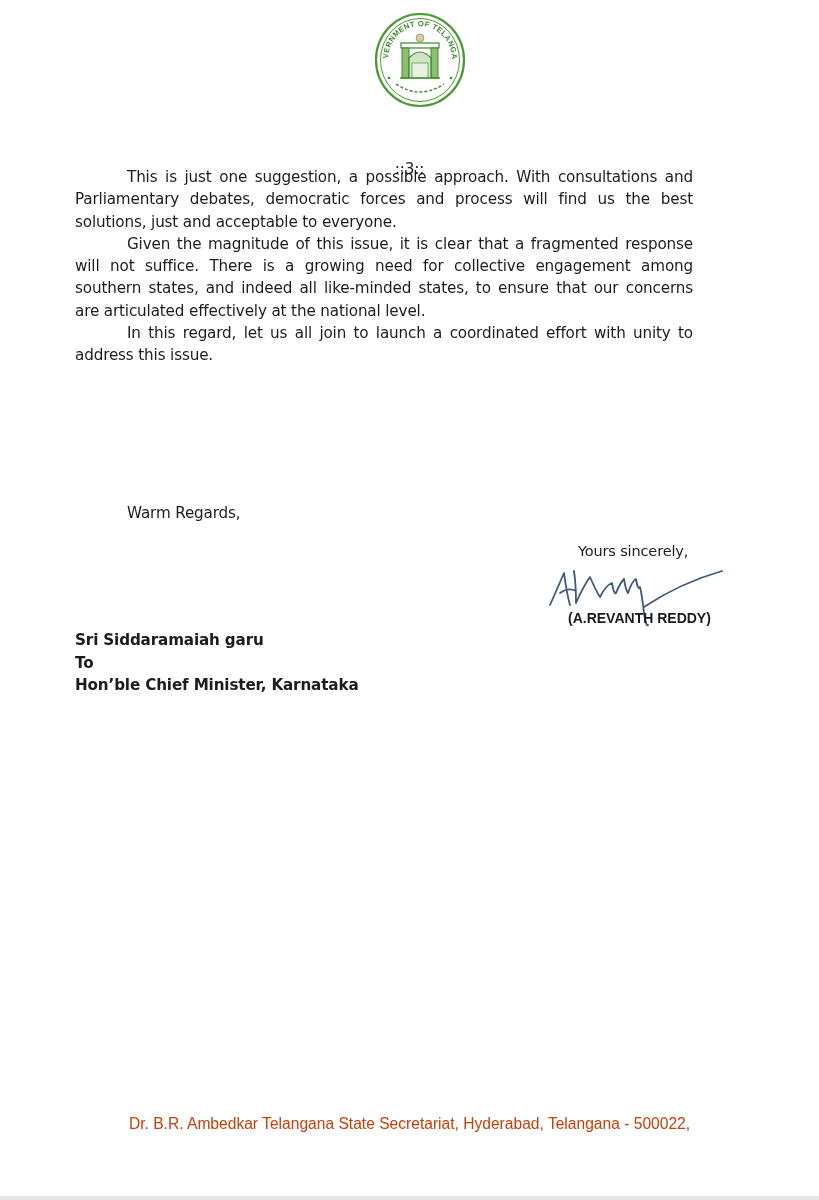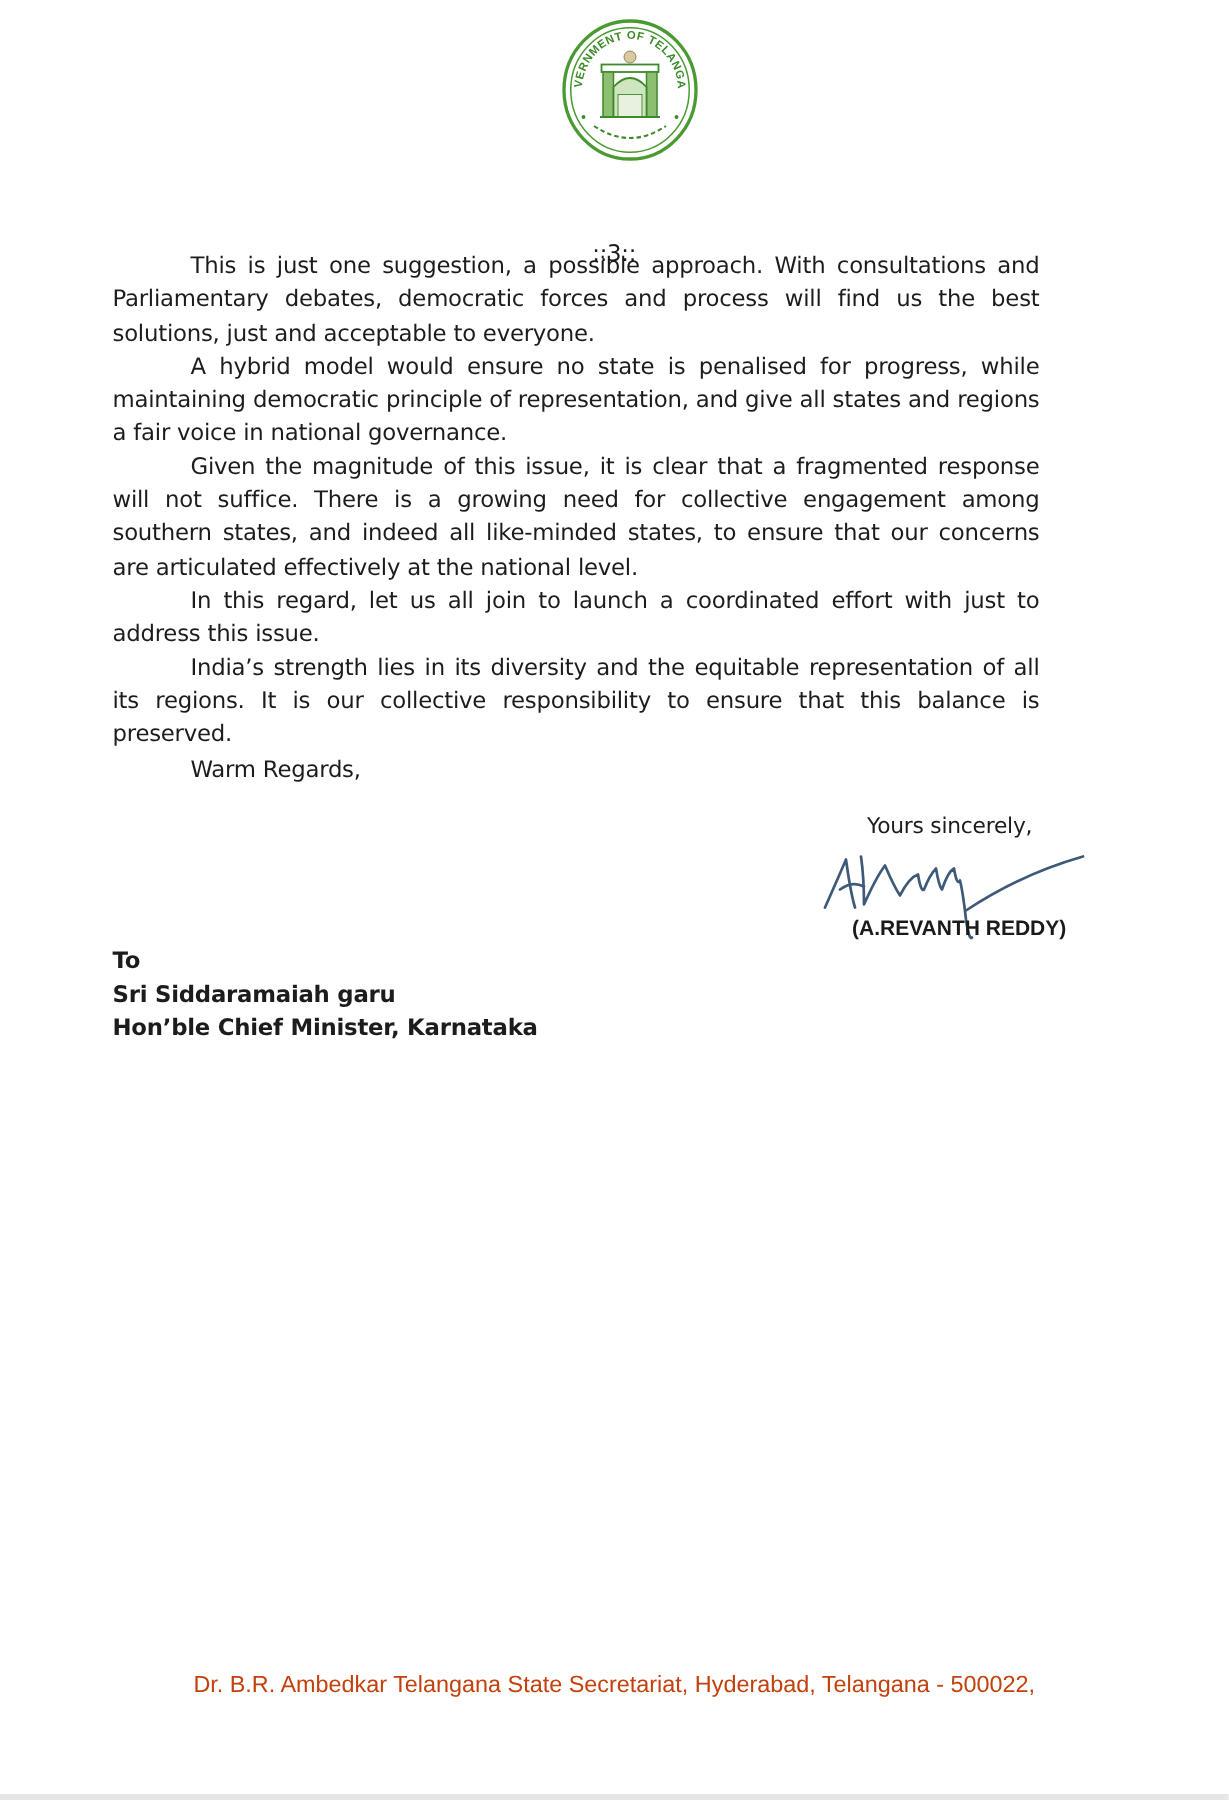--- a/index.html
+++ b/index.html
@@ -50,39 +50,37 @@
     <line x1="26" y1="70" x2="66" y2="70" stroke="#3d8a2a" stroke-width="1.4"></line>
     <path d="M 22 76 Q 46 92 70 76" fill="none" stroke="#3d8a2a" stroke-width="1.4" stroke-dasharray="3 2"></path>
     <circle cx="15" cy="70" r="1.3" fill="#3d8a2a"></circle>
     <circle cx="77" cy="70" r="1.3" fill="#3d8a2a"></circle>
   </svg>
 
   <div class="page-number doc-text">::3::</div>
 
   <div class="body-block doc-text">
     <p class="para">This is just one suggestion, a possible approach. With consultations and Parliamentary debates, democratic forces and process will find us the best solutions, just and acceptable to everyone.</p>
-    <p class="para">A hybrid model would ensure no state is penalised for progress, while maintaining democratic principle of representation, and give all states and regions a fair voice in national governance.</p>
     <p class="para">Given the magnitude of this issue, it is clear that a fragmented response will not suffice. There is a growing need for collective engagement among southern states, and indeed all like-minded states, to ensure that our concerns are articulated effectively at the national level.</p>
-    <p class="para">In this regard, let us all join to launch a coordinated effort with just to address this issue.</p>
-    <p class="para">India’s strength lies in its diversity and the equitable representation of all its regions. It is our collective responsibility to ensure that this balance is preserved.</p>
+    <p class="para">In this regard, let us all join to launch a coordinated effort with unity to address this issue.</p>
   </div>
 
   <div class="closing doc-text">Warm Regards,</div>
 
   <div class="yours doc-text">Yours sincerely,</div>
 
   <svg class="signature" viewBox="0 0 200 70">
     <path d="M 10 40 Q 18 22 24 8 Q 27 30 30 40 M 20 28 Q 28 22 36 26 M 34 6 Q 36 20 36 38 Q 44 20 50 12 Q 56 26 60 32 Q 66 20 72 18 Q 74 30 76 28 Q 80 18 84 14 Q 86 26 88 28 Q 92 16 96 14 Q 98 26 100 22 Q 102 30 104 48 Q 106 62 108 60 M 104 42 Q 140 18 182 6" fill="none" stroke="#3e5a78" stroke-width="1.8" stroke-linecap="round" stroke-linejoin="round"></path>
   </svg>
 
   <div class="signer-name">(A.REVANTH REDDY)</div>
 
   <div class="addressee doc-text">
+    <div>Sri Siddaramaiah garu</div>
     <div>To</div>
-    <div>Sri Siddaramaiah garu</div>
     <div>Hon’ble Chief Minister, Karnataka</div>
   </div>
 
   <div class="footer">
     <div>Dr. B.R. Ambedkar Telangana State Secretariat, Hyderabad, Telangana - 500022,</div>
   </div>
 </div>
 
 <div class="bottom-band"></div>
 

